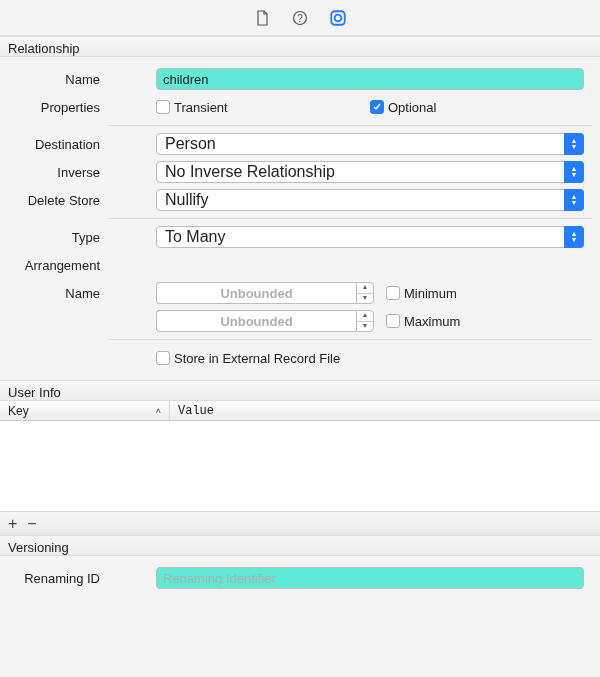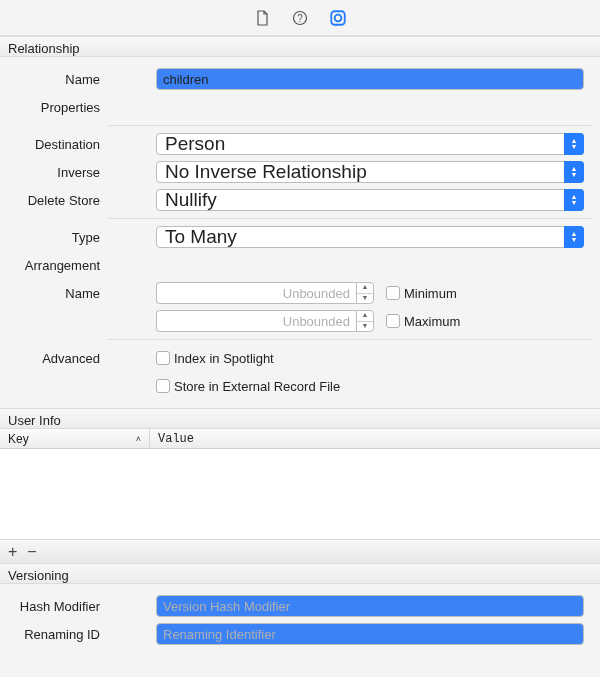--- a/index.html
+++ b/index.html
@@ -59,40 +59,40 @@
     display: flex;
     align-items: center;
     gap: 8px;
     padding-right: 8px;
   }
   input[type=text].field {
     flex: 1;
     height: 22px;
     border: 1px solid #bdbdbd;
     border-radius: 4px;
-    background: #3b82f6;
+    background: #5eead4;
     padding: 0 6px;
     font-size: 13px;
     color: #222;
     outline: none;
   }
   input[type=text].field::placeholder { color: #b0b0b0; }
   .select {
     flex: 1;
     position: relative;
     height: 22px;
   }
   .select-box {
     width: 100%; height: 100%;
     border: 1px solid #bdbdbd;
     border-radius: 4px;
     background: #fff;
     display: flex; align-items: center;
     padding: 0 24px 0 8px;
-    font-size: 19px;
+    font-size: 16px;
     cursor: default;
   }
   .select-arrows {
     position: absolute;
     top: 0; right: 0;
     width: 20px; height: 100%;
     background: #247cff;
     border-radius: 0 4px 4px 0;
     display: flex; flex-direction: column;
     align-items: center; justify-content: center;
@@ -127,24 +127,25 @@
     display:flex;
     align-items: stretch;
     margin-right: 4px;
   }
   .stepper-field input {
     flex:1;
     border:1px solid #bdbdbd;
     border-right:none;
     border-radius: 4px 0 0 4px;
     background:#fff;
-    text-align:right;
+    text-align:center;
     padding: 0 6px;
     font-size:13px;
     color:#222;
+    font-weight:bold;
   }
   .stepper-field input::placeholder{ color:#b0b0b0; }
   .stepper-field .stepper {
     width:18px;
     border:1px solid #bdbdbd;
     border-radius: 0 4px 4px 0;
     display:flex; flex-direction:column;
     background:#fff;
   }
   .stepper .sb {
@@ -158,21 +159,21 @@
   .stepper .sb:first-child { border-bottom:1px solid #d0d0d0; }
   
   .userinfo-head {
     display:flex;
     background: linear-gradient(#fdfdfd,#ececec);
     border-bottom:1px solid #d0d0d0;
     height:20px;
     align-items:center;
     font-size:12px;
   }
-  .col-key { width: 150px; padding-left:8px; display:flex; align-items:center; justify-content:space-between; border-right:1px solid #d8d8d8; height:100%;}
+  .col-key { width: 170px; padding-left:8px; display:flex; align-items:center; justify-content:space-between; border-right:1px solid #d8d8d8; height:100%;}
   .col-key .sort { font-size:9px; padding-right:8px; color:#444;}
   .col-val { flex:1; padding-left:8px;font-family:Liberation Mono, monospace; }
   .userinfo-body {
     background:#fff;
     height: 90px;
   }
   .plusminus {
     background: linear-gradient(#f8f8f8,#e8e8e8);
     border-top:1px solid #d8d8d8;
     height:24px;
@@ -213,20 +214,34 @@
 <div class="panel">
   <div class="form">
     <div class="row">
       <div class="label">Name</div>
       <div class="controls">
         <input type="text" class="field" value="children" style="">
       </div>
     </div>
     <div class="row">
       <div class="label">Properties</div>
+      <div class="controls" style="gap:0;">
+        <div class="cb-wrap" style="flex:1;">
+          <span class="checkbox"></span>
+          <span class="cb-label">Transient</span>
+        </div>
+        <div class="cb-wrap" style="flex:1;">
+          <span class="checkbox checked">
+              <svg viewBox="0 0 10 10">
+                <path d="M2 5l2 2 4-5" stroke="#fff" stroke-width="1.5" fill="none"></path>
+              </svg>
+            </span>
+          <span class="cb-label">Optional</span>
+        </div>
+      </div>
     </div>
 
     <div class="hr"></div>
 
     <div class="row">
       <div class="label">Destination</div>
       <div class="controls">
         <div class="select">
           <div class="select-box">
               <span>Person</span>
@@ -314,29 +329,20 @@
         </div>
         <div class="cb-wrap">
           <span class="checkbox"></span>
           <span class="cb-label">Maximum</span>
         </div>
       </div>
     </div>
 
     <div class="hr"></div>
 
-    <div class="row">
-      <div class="label">Advanced</div>
-      <div class="controls">
-        <div class="cb-wrap">
-          <span class="checkbox"></span>
-          <span class="cb-label">Index in Spotlight</span>
-        </div>
-      </div>
-    </div>
     <div class="row">
       <div class="label"></div>
       <div class="controls">
         <div class="cb-wrap">
           <span class="checkbox"></span>
           <span class="cb-label">Store in External Record File</span>
         </div>
       </div>
     </div>
   </div>
@@ -353,25 +359,19 @@
 <div class="userinfo-body"></div>
 <div class="plusminus">
   <span>+</span>
   <span>−</span>
 </div>
 
 <div class="section-header">Versioning</div>
 <div class="panel">
   <div class="form">
     <div class="row">
-      <div class="label">Hash Modifier</div>
-      <div class="controls">
-        <input type="text" class="field" placeholder="Version Hash Modifier" style="">
-      </div>
-    </div>
-    <div class="row">
       <div class="label">Renaming ID</div>
       <div class="controls">
         <input type="text" class="field" placeholder="Renaming Identifier" style="">
       </div>
     </div>
   </div>
 </div>
 
 </body></html>

